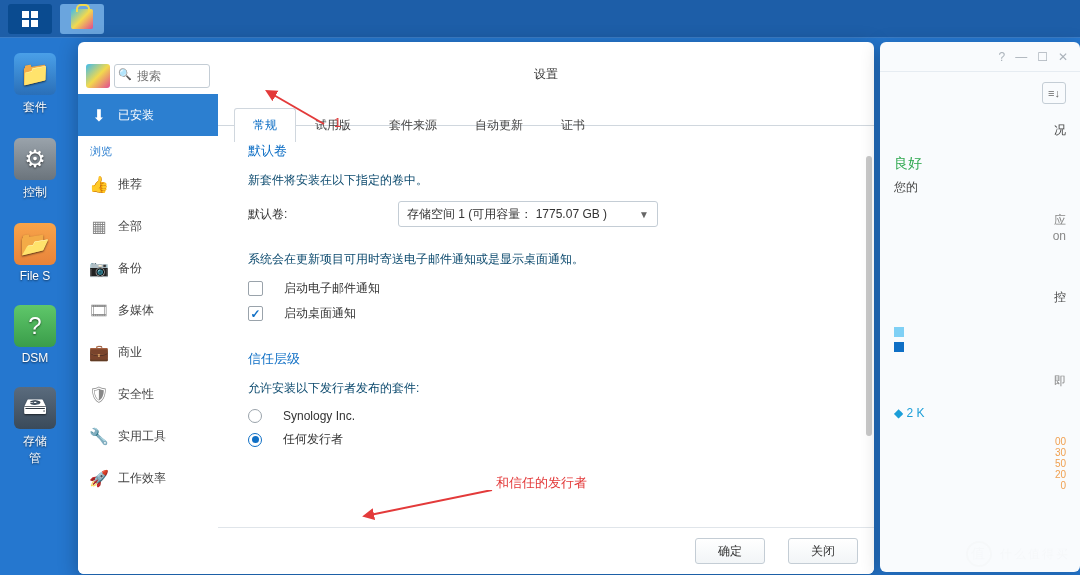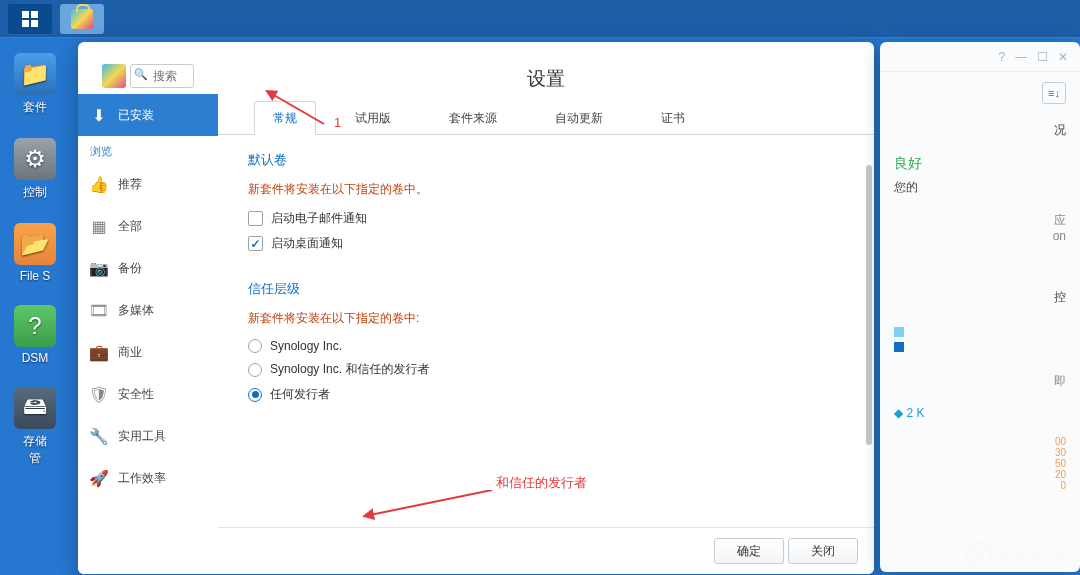--- a/index.html
+++ b/index.html
@@ -21,54 +21,54 @@
 .ic-blue{background:linear-gradient(180deg,#4aa0e8,#2a6fb8)}
 .ic-gray{background:linear-gradient(180deg,#9aa3ab,#6b747c)}
 .ic-orange{background:linear-gradient(180deg,#f8a44a,#e8833a)}
 .ic-green{background:linear-gradient(180deg,#5fc76a,#3a9d4a);border-radius:50%}
 .ic-dark{background:linear-gradient(180deg,#5a6b7d,#3a4a5a)}
 
 .pkg-window { position: absolute; left: 78px; top: 42px; width: 796px; height: 532px; background: #fff; border-radius: 6px; box-shadow: 0 4px 20px rgba(0,0,0,.3); display: flex; flex-direction: column; overflow: hidden; }
 .pkg-titlebar { height: 16px; }
 .pkg-body { flex: 1; display: flex; }
 .sidebar { width: 140px; background: #fff; border-right: 0; display: flex; flex-direction: column; }
-.search-row { padding: 6px 24px; display:flex; align-items:center; gap:4px;}
+.search-row { padding: 6px 8px; display:flex; align-items:center; gap:4px;}
 .search-row .logo{width:24px;height:24px;background:linear-gradient(135deg,#3fbbed,#f2d94e,#e24a90);border-radius:3px;flex:none}
 .search-input { width:100%; height: 24px; border: 1px solid #c4cdd5; border-radius: 3px; padding: 0 6px 0 22px; font-size: 12px; color: #555; }
 .search-wrap{position:relative;flex:1}
 .search-wrap::before{content:"🔍";position:absolute;left:4px;top:4px;font-size:11px;color:#888}
 .sb-item { height: 42px; display: flex; align-items: center; padding: 0 12px; gap: 10px; color: #444; cursor: pointer; }
 .sb-item.selected { background: #2c7fd0; color: #fff; }
 .sb-header{padding:8px 12px 4px;color:#2c7fd0;font-size:11px}
 .sb-icon{width:18px;height:18px;display:flex;align-items:center;justify-content:center;color:#888;font-size:16px}
 .sb-item.selected .sb-icon{color:#fff}
 
 .main { flex: 1; position: relative; }
 
 .settings-dialog { position: absolute; left: 0; right: 0; top: 0; bottom: 0; background: #fff; display: flex; flex-direction: column; }
-.dlg-title { text-align: center; padding: 8px 0 4px; font-size: 19px; color: #333; }
+.dlg-title { text-align: center; padding: 8px 0 4px; font-size: 12px; color: #333; }
 .tabs { display: flex; border-bottom: 1px solid #d0d7de; padding: 0 16px; margin-top: 4px; }
-.tab { padding: 8px 18px; color: #444; cursor: pointer; border: 1px solid transparent; border-bottom: none; position: relative; top: 1px; margin-left: 20px; }
+.tab { padding: 8px 18px; color: #444; cursor: pointer; border: 1px solid transparent; border-bottom: none; position: relative; top: 17px; }
 .tab.active { color: #0f6fc5; border-color: #d0d7de; background: #fff; border-radius: 3px 3px 0 0; }
 .content { flex: 1; overflow-y: auto; padding: 16px 30px 10px 30px; color: #333; position:relative;}
 .scrollbar{position:absolute;right:2px;top:30px;width:6px;height:280px;background:#c9c9c9;border-radius:3px}
 .section-title { color: #0f6fc5; font-size: 13px; margin-bottom: 12px; }
-.desc { color: #c2410c; margin-bottom: 12px; font-size: 12px; }
+.desc { color: #0c4a6e; margin-bottom: 12px; font-size: 12px; }
 .field-row { display: flex; align-items: center; gap: 20px; margin-bottom: 24px; }
 .field-row label { width: 130px; color: #333; }
 .dropdown { width: 260px; height: 26px; border: 1px solid #c4cdd5; border-radius: 3px; display: flex; align-items: center; justify-content: space-between; padding: 0 8px; color: #333; background: #fff; cursor: pointer; }
 .dd-arrow { color: #666; font-size: 10px; }
-.chk-row { display: flex; align-items: center; gap: 8px; margin: 8px 0; }
+.chk-row { display: flex; align-items: center; gap: 21px; margin: 8px 0; }
 .chk { width: 15px; height: 15px; border: 1px solid #9aa3ab; border-radius: 2px; display: flex; align-items: center; justify-content: center; }
 .chk.checked::after { content: "✓"; color: #0f6fc5; font-size: 12px; font-weight: bold; }
 .radio { width: 14px; height: 14px; border: 1px solid #9aa3ab; border-radius: 50%; display: flex; align-items: center; justify-content: center; }
 .radio.checked { border-color: #0f6fc5; }
 .radio.checked::after { content: ""; width: 7px; height: 7px; background: #0f6fc5; border-radius: 50%; }
 .sep { height: 20px; }
-.footer { border-top: 1px solid #e0e5ea; padding: 10px 16px; display: flex; justify-content: flex-end; gap: 4px; }
+.footer { border-top: 1px solid #e0e5ea; padding: 10px 16px; display: flex; justify-content: flex-end; gap: 23px; }
 .btn { min-width: 70px; height: 26px; border: 1px solid #c4cdd5; background: linear-gradient(#fff,#f2f5f7); border-radius: 3px; cursor: pointer; color: #333; }
 
 .right-panel { position: absolute; right: 0; top: 42px; width: 200px; height: 530px; background: #f9fbfd; border-radius: 6px; box-shadow: 0 4px 20px rgba(0,0,0,.2); overflow:hidden;}
 .rp-win-ctrls{height:30px;display:flex;justify-content:flex-end;align-items:center;gap:10px;padding:0 12px;color:#aab2ba;font-size:12px;border-bottom:1px solid #e6ecf2}
 .rp-toggle{width:24px;height:22px;border:1px solid #c4cdd5;border-radius:3px;display:flex;align-items:center;justify-content:center;margin:10px 14px 10px auto;font-size:11px;color:#666}
 .rp-section{padding:8px 14px;color:#444;font-size:12px}
 .rp-good{color:#2fa84f;font-size:14px;margin-bottom:6px}
 .rp-row{display:flex;align-items:center;gap:6px;margin:5px 0;color:#555}
 .sq{width:10px;height:10px}
 .sq.b1{background:#7fd0f5}.sq.b2{background:#0f6fc5}
@@ -177,40 +177,44 @@
           <div class="tab">试用版</div>
           <div class="tab">套件来源</div>
           <div class="tab">自动更新</div>
           <div class="tab">证书</div>
         </div>
         <div class="content">
           <div class="scrollbar"></div>
 
           <div class="section-title">默认卷</div>
           <div class="desc">新套件将安装在以下指定的卷中。</div>
-
+          <div class="field-row">
+            <label>默认卷:</label>
+            <div class="dropdown">
+              <span>存储空间 1 (可用容量： 1775.07 GB )</span>
+              <span class="dd-arrow">▼</span>
+            </div>
+          </div>
+
+          <div class="desc">系统会在更新项目可用时寄送电子邮件通知或是显示桌面通知。</div>
           <div class="chk-row">
             <div class="chk"></div>
             <span>启动电子邮件通知</span>
           </div>
           <div class="chk-row">
             <div class="chk checked"></div>
             <span>启动桌面通知</span>
           </div>
           <div class="sep"></div>
 
           <div class="section-title">信任层级</div>
-          <div class="desc">新套件将安装在以下指定的卷中:</div>
+          <div class="desc">允许安装以下发行者发布的套件:</div>
           <div class="chk-row">
             <div class="radio"></div>
             <span>Synology Inc.</span>
-          </div>
-          <div class="chk-row">
-            <div class="radio"></div>
-            <span>Synology Inc. 和信任的发行者</span>
           </div>
           <div class="chk-row">
             <div class="radio checked"></div>
             <span>任何发行者</span>
           </div>
         </div>
         <div class="footer">
           <button class="btn">确定</button>
           <button class="btn">关闭</button>
         </div>

